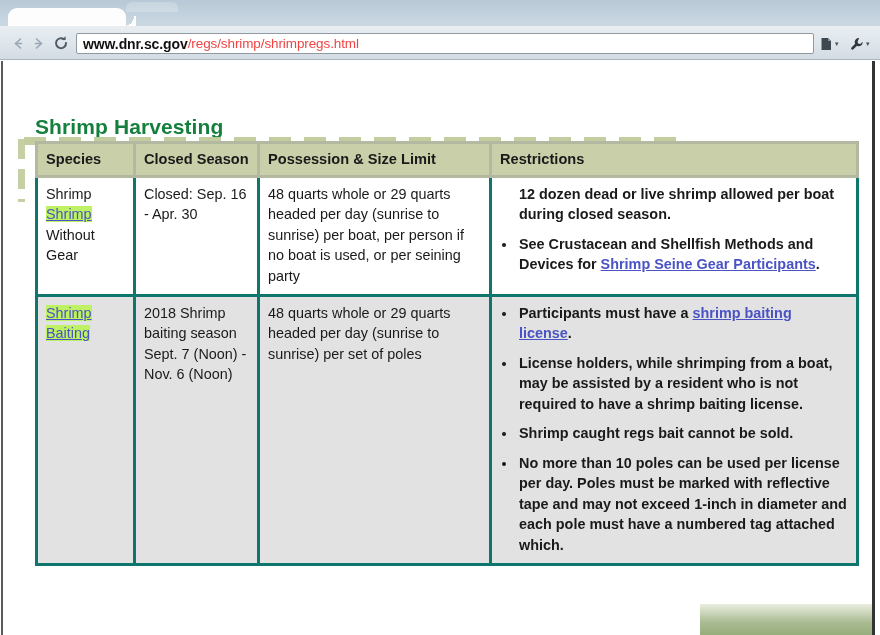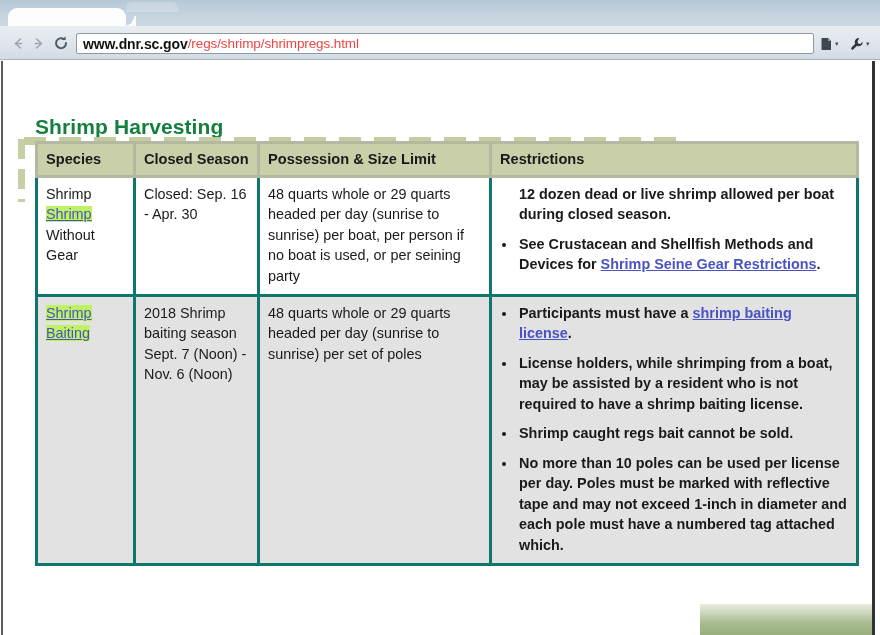--- a/index.html
+++ b/index.html
@@ -272,21 +272,21 @@
         <tr class="row-white">
           <td>
             <span>Shrimp </span><a class="lnk" href="#">Shrimp</a><span> Without Gear</span>
           </td>
           <td>Closed: Sep. 16 - Apr. 30</td>
           <td>48 quarts whole or 29 quarts headed per day (sunrise to sunrise) per boat, per person if no boat is used, or per seining party</td>
           <td>
             <ul class="bullets">
               <li class="no-marker">12 dozen dead or live shrimp allowed per boat during closed season.</li>
               <li>
-                <span>See Crustacean and Shellfish Methods and Devices for </span><a class="lnk plain" href="#">Shrimp Seine Gear Restrictions</a><span>.</span>
+                <span>See Crustacean and Shellfish Methods and Devices for </span><a class="lnk plain" href="#">Shrimp Seine Gear Participants</a><span>.</span>
               </li>
             </ul>
           </td>
         </tr>
 
         <tr class="row-gray">
           <td>
             <a class="lnk" href="#">Shrimp Baiting</a>
           </td>
           <td>2018 Shrimp baiting season Sept. 7 (Noon) - Nov. 6 (Noon)</td>

